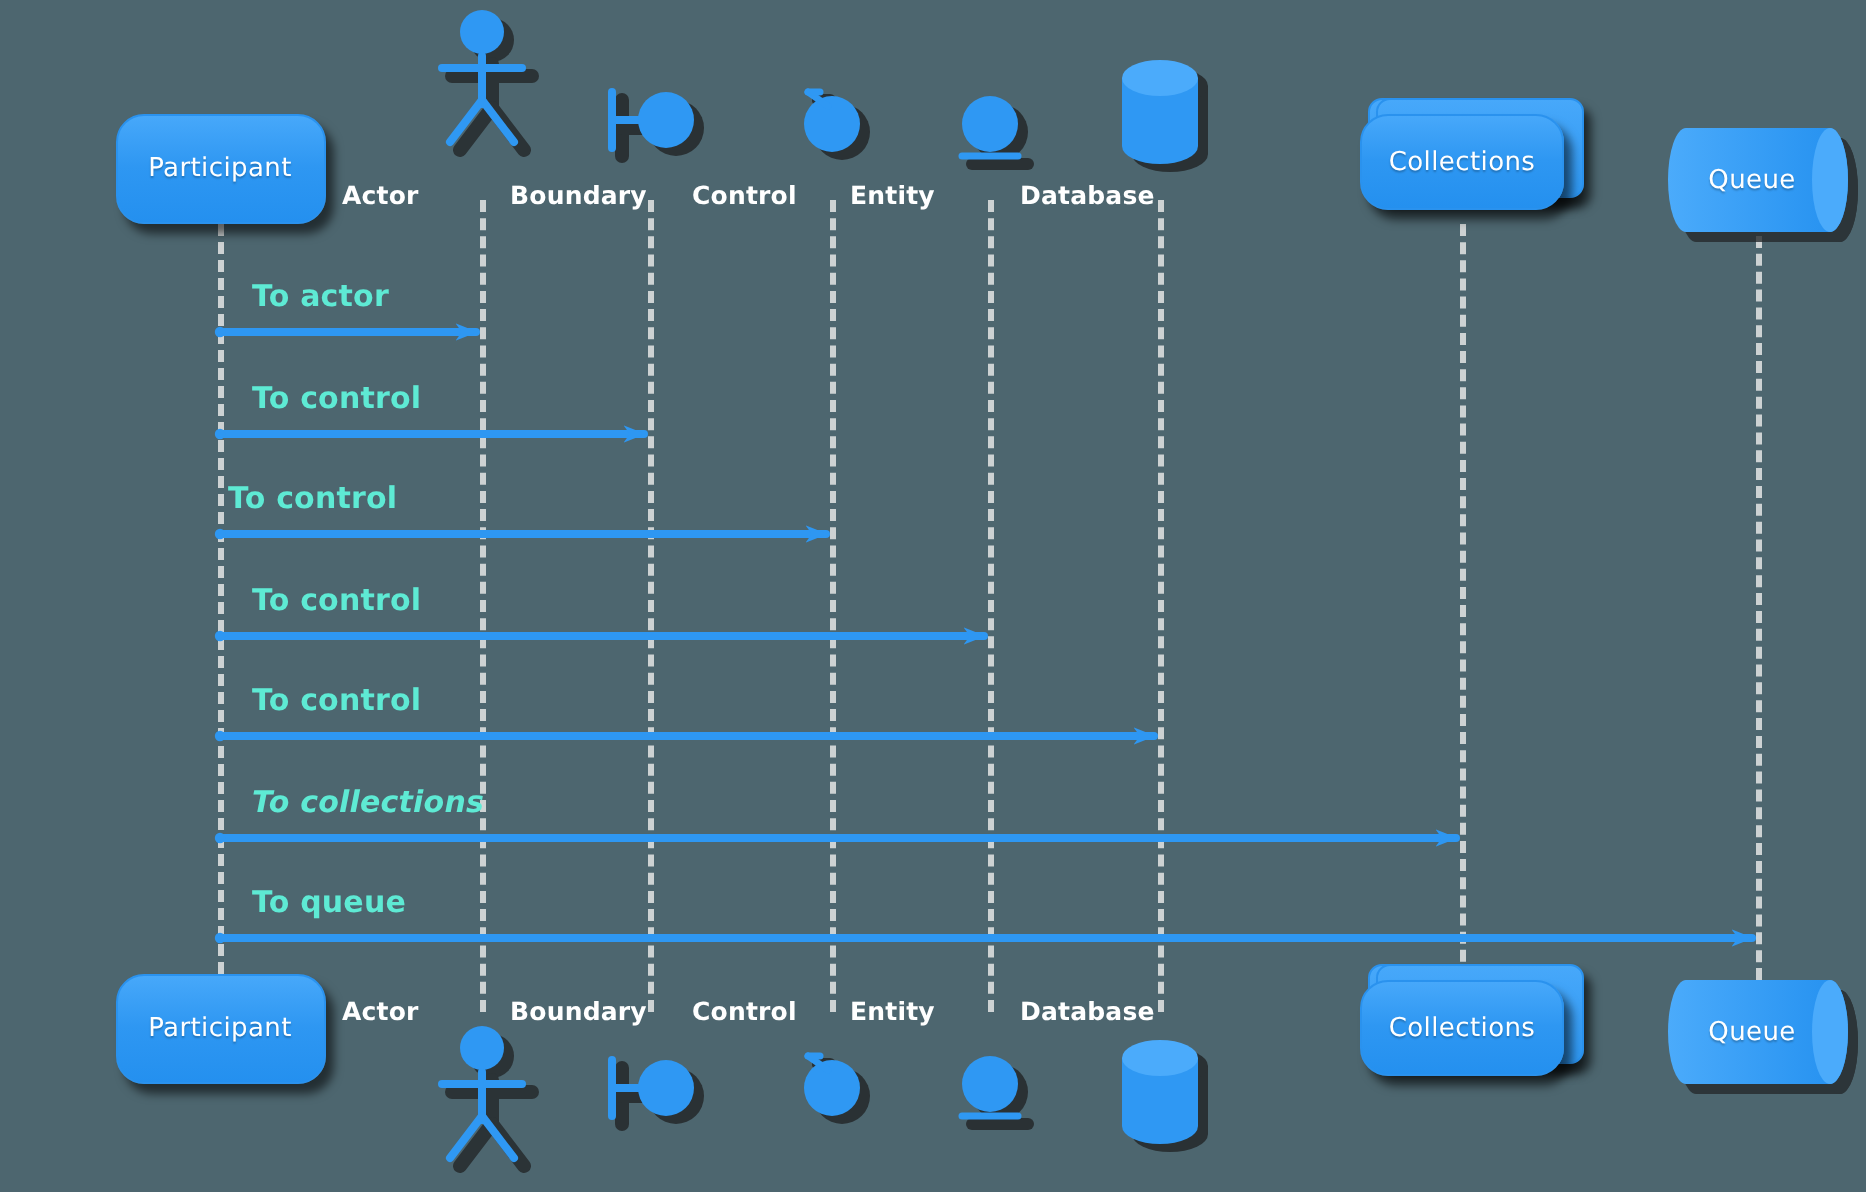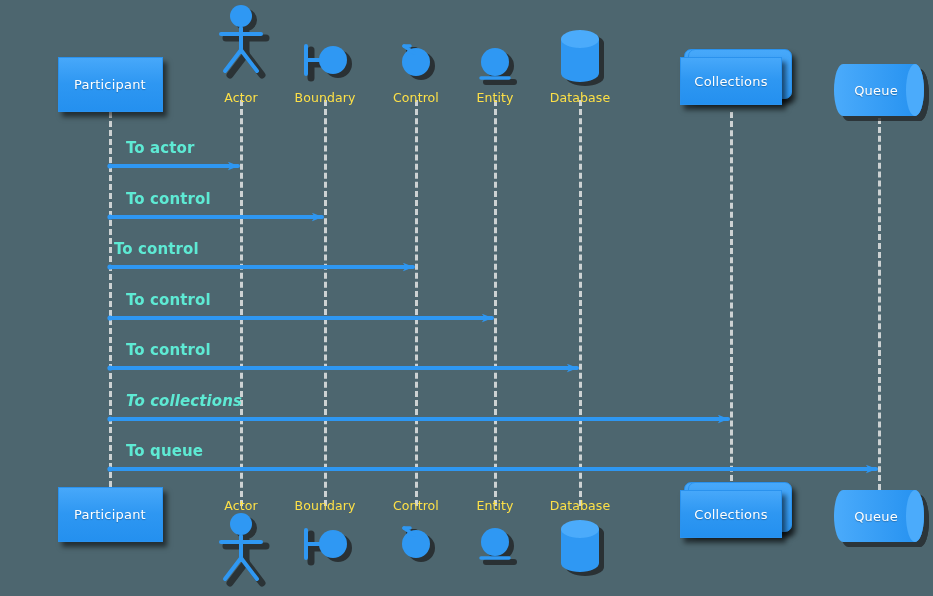--- a/index.html
+++ b/index.html
@@ -49,41 +49,40 @@
     display: flex;
     align-items: center;
     justify-content: center;
     color: #ffffff;
     font-size: 13px;
     letter-spacing: .2px;
     text-shadow: 0 1px 1px rgba(0,0,0,.25);
     z-index: 4;
   }
   .rectnode {
-    border-radius: 0;
+    border-radius: 14px;
     background: linear-gradient(180deg, #47a8fa 0%, #2e97f2 48%, #2490ef 100%);
     box-shadow: 4px 5px 5px rgba(0,0,0,.55);
     border: 1px solid #2a92ee;
   }
   
   .stack-back {
     position: absolute;
     border-radius: 7px;
     background: linear-gradient(180deg, #47a8fa 0%, #2e97f2 100%);
     border: 1px solid #2a92ee;
     box-shadow: 4px 5px 5px rgba(0,0,0,.5);
   }
 
   
   .caption {
     position: absolute;
-    text-align: center;
-    color: #fde047;
+    color: #ffffff;
     font-size: 12.5px;
-    font-weight: normal;
+    font-weight: bold;
     letter-spacing: .1px;
     white-space: nowrap;
   }
 
   
   .msglabel {
     position: absolute;
     color: #5eead4;
     font-size: 15px;
     font-weight: bold;

